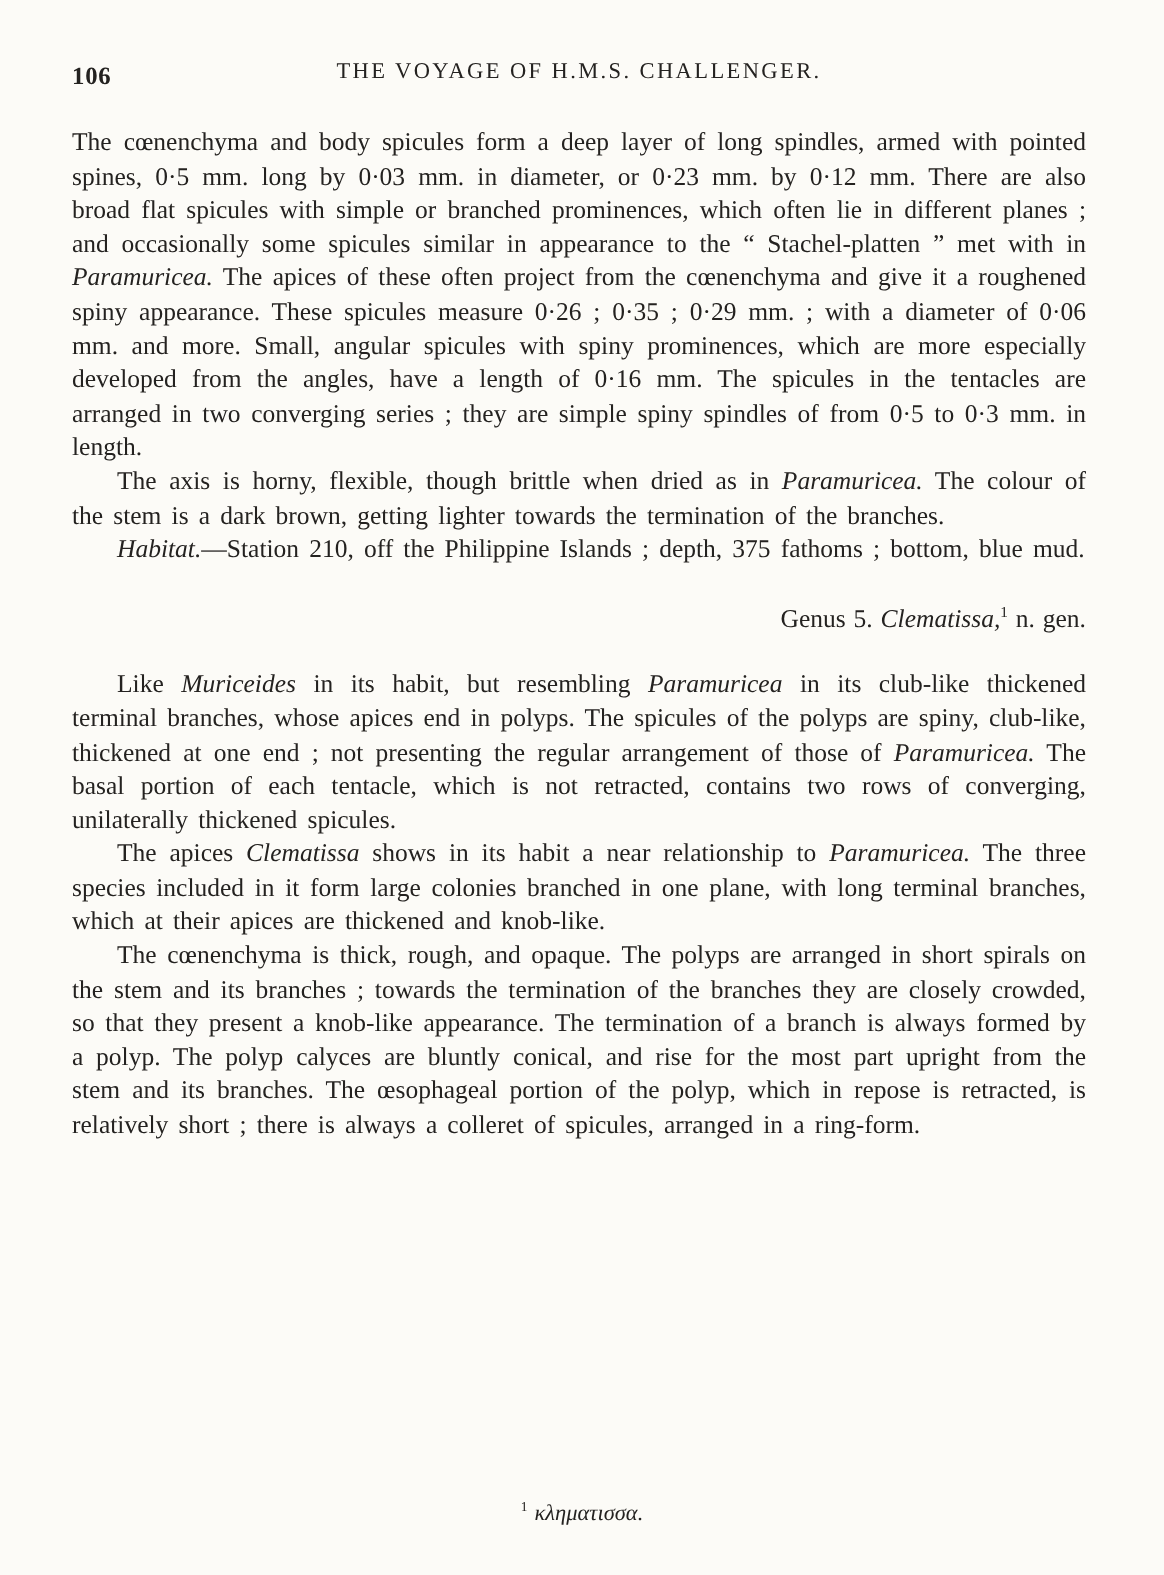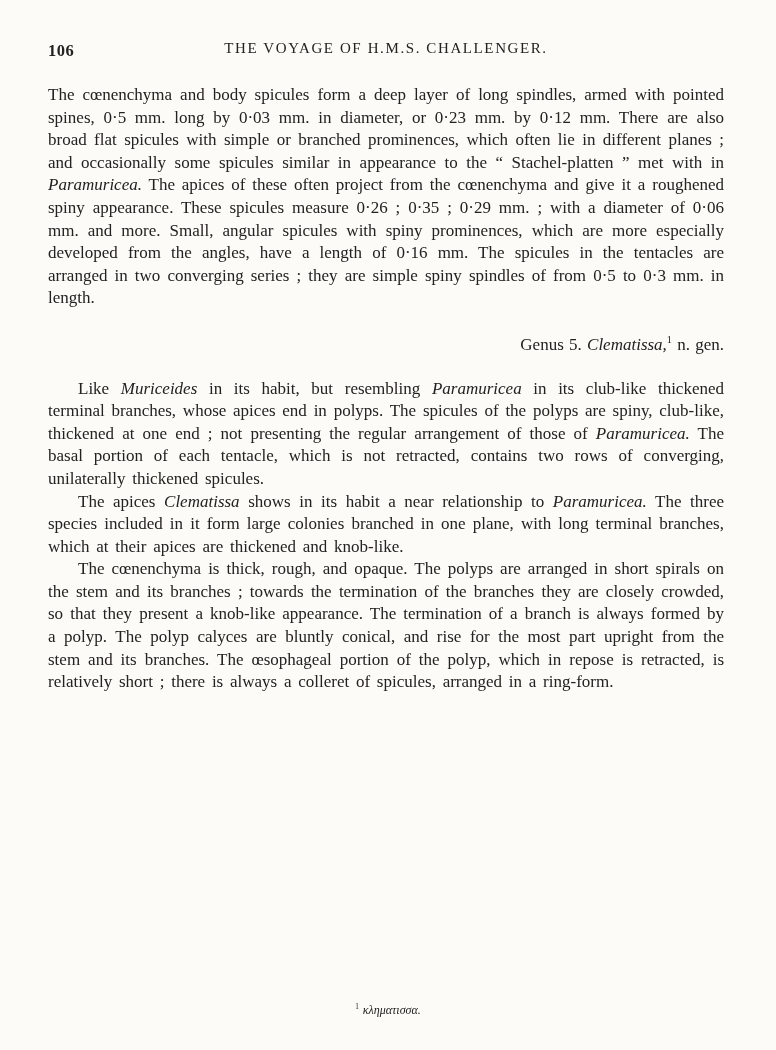--- a/index.html
+++ b/index.html
@@ -58,33 +58,35 @@
     font-size: 0.6em;
     vertical-align: super;
     line-height: 0;
   }
   .footnote {
     position: absolute;
     left: 0;
     right: 0;
     bottom: 32px;
     text-align: center;
-    font-size: 12px;
+    font-size: 15px;
     word-spacing: 1px;
   }
 </style>
 </head>
 <body>
 
 <div class="page">
   <div class="running-head">
     <span class="page-num">106</span>
     <span class="head-title">THE VOYAGE OF H.M.S. CHALLENGER.</span>
   </div>
   <div class="body-text" id="content">
       <p class=""><span>The cœnenchyma and body spicules form a deep layer of long spindles, armed with pointed spines, 0·5 mm. long by 0·03 mm. in diameter, or 0·23 mm. by 0·12 mm. There are also broad flat spicules with simple or branched prominences, which often lie in different planes ; and occasionally some spicules similar in appearance to the “ Stachel-platten ” met with in </span><i>Paramuricea.</i><span> The apices of these often project from the cœnenchyma and give it a roughened spiny appearance. These spicules measure 0·26 ; 0·35 ; 0·29 mm. ; with a diameter of 0·06 mm. and more. Small, angular spicules with spiny prominences, which are more especially developed from the angles, have a length of 0·16 mm. The spicules in the tentacles are arranged in two converging series ; they are simple spiny spindles of from 0·5 to 0·3 mm. in length.</span></p>
+      <p class=" indent"><span>The axis is horny, flexible, though brittle when dried as in </span><i>Paramuricea.</i><span> The colour of the stem is a dark brown, getting lighter towards the termination of the branches.</span></p>
+      <p class=" indent"><i>Habitat.</i><span>—Station 210, off the Philippine Islands ; depth, 375 fathoms ; bottom, blue mud.</span></p>
       <p class="heading"><span>Genus 5. </span><i>Clematissa,</i><sup class="fn-mark">1</sup><span> n. gen.</span></p>
       <p class=" indent"><span>Like </span><i>Muriceides</i><span> in its habit, but resembling </span><i>Paramuricea</i><span> in its club-like thickened terminal branches, whose apices end in polyps. The spicules of the polyps are spiny, club-like, thickened at one end ; not presenting the regular arrangement of those of </span><i>Paramuricea.</i><span> The basal portion of each tentacle, which is not retracted, contains two rows of converging, unilaterally thickened spicules.</span></p>
       <p class=" indent"><span>The apices </span><i>Clematissa</i><span> shows in its habit a near relationship to </span><i>Paramuricea.</i><span> The three species included in it form large colonies branched in one plane, with long terminal branches, which at their apices are thickened and knob-like.</span></p>
       <p class=" indent"><span>The cœnenchyma is thick, rough, and opaque. The polyps are arranged in short spirals on the stem and its branches ; towards the termination of the branches they are closely crowded, so that they present a knob-like appearance. The termination of a branch is always formed by a polyp. The polyp calyces are bluntly conical, and rise for the most part upright from the stem and its branches. The œsophageal portion of the polyp, which in repose is retracted, is relatively short ; there is always a colleret of spicules, arranged in a ring-form.</span></p>
     </div>
   <div class="footnote" id="footnote"><sup class="fn-mark">1</sup><i> κληματισσα.</i></div>
 </div>
 
 </body></html>

